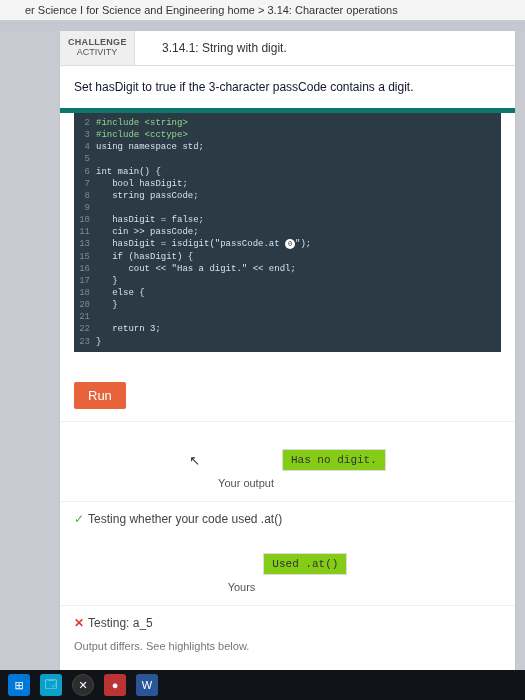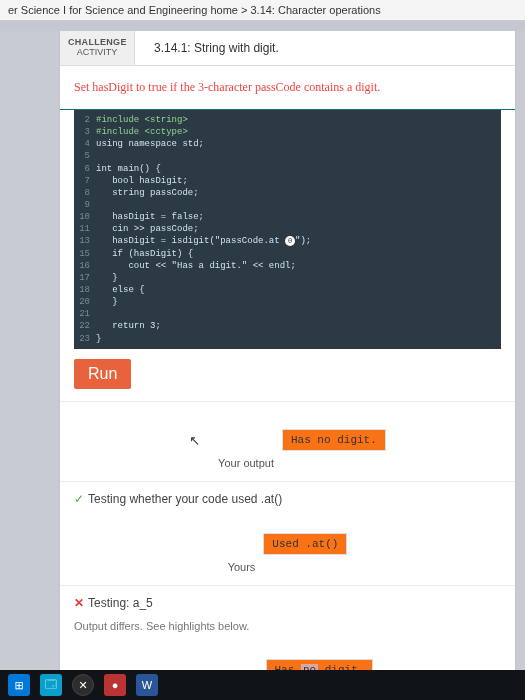--- a/index.html
+++ b/index.html
@@ -1,38 +1,38 @@
 <!DOCTYPE html>
 <html><head>
   <meta charset="utf-8">
   <style>
     * { box-sizing: border-box; margin: 0; padding: 0; }
     body { font-family: Arial, Helvetica, sans-serif; background: #c5c8d0; width: 525px; height: 700px; overflow: hidden; font-size: 12px; color: #333; }
-    .topbar { background: #f5f5f5; border-bottom: 1px solid #ccc; padding: 4px 8px; font-size: 11px; color: #333; white-space: nowrap; overflow: hidden; }
+    .topbar { background: #f5f5f5; border-bottom: 1px solid #ccc; padding: 4px 25px; font-size: 11px; color: #333; white-space: nowrap; overflow: hidden; }
     .page { background: #c8cbd2; padding: 0 0 0 50px; }
     .card { background: #fff; margin: 10px 10px 0 10px; box-shadow: 0 1px 2px rgba(0,0,0,0.1); }
-    .challenge-header { display: flex; border-bottom: 1px solid #ddd; }
+    .challenge-header { display: flex; border-bottom: 1px solid #ddd; gap: 8px; }
     .challenge-box { background: #efefef; padding: 6px 8px; font-size: 9px; color: #555; width: 75px; text-align: center; border-right: 1px solid #ddd; }
     .challenge-box .t1 { font-weight: bold; letter-spacing: 0.3px; }
     .challenge-title { padding: 10px 19px; font-size: 12px; color: #333; flex: 1; }
-    .instruction { padding: 14px 14px; font-size: 12px; color: #ef4444; border-bottom: 1px solid #0f766e; font-family: Liberation Serif, serif; }
+    .instruction { padding: 14px 14px; font-size: 12px; color: #0f172a; border-bottom: 5px solid #0f766e; }
     .code-block { background: #2b3a44; color: #cfe3ef; font-family: "Courier New", monospace; font-size: 9px; line-height: 1.35; padding: 4px 0; margin: 0 14px 10px 14px; position: relative; }
     .code-line { display: flex; }
     .ln { width: 22px; text-align: right; color: #7b8a94; padding-right: 6px; user-select: none; }
     .code { white-space: pre; }
     .hl { color: #8fd68f; }
     .cursor-badge { display: inline-block; background: #fff; color: #333; border-radius: 50%; width: 10px; height: 10px; font-size: 7px; line-height: 10px; text-align: center; }
-    .run-btn { background: #e8633b; color: #fff; border: none; padding: 6px 14px; font-size: 16px; margin: 0 14px 12px 14px; border-radius: 2px; cursor: pointer; }
+    .run-btn { background: #e8633b; color: #fff; border: none; padding: 6px 14px; font-size: 13px; margin: 20px 14px 12px 14px; border-radius: 2px; cursor: pointer; }
     .test-row { padding: 10px 14px 12px 14px; border-top: 1px solid #eee; }
     .check { color: #4caf50; margin-right: 4px; }
     .cross { color: #e53935; margin-right: 4px; font-weight: bold; }
     .test-title { font-size: 12px; color: #444; margin-bottom: 10px; }
     .output-line { display: flex; align-items: center; justify-content: center; gap: 8px; font-size: 11px; color: #555; }
     .output-label { color: #555; margin-top: 45px; }
-    .output-box { background: #f97316; border: 1px solid #ddd; padding: 4px 8px; font-family: "Courier New", monospace; font-size: 11px; color: #333; }
+    .output-box { background: #84cc16; border: 1px solid #ddd; padding: 4px 8px; font-family: "Courier New", monospace; font-size: 11px; color: #333; }
     .output-line + .output-line { margin-top: 6px; }
     .subtext { font-size: 11px; color: #777; margin: 6px 0 10px 0; }
     .pointer { font-size: 13px; margin-right: 10px; color: #333; }
     .diff-no { background: #d9a7a7; padding: 0 2px; }
     .diff-a { background: #c9d9a7; padding: 0 2px; }
     .taskbar { position: fixed; bottom: 0; left: 0; width: 525px; height: 30px; background: #101418; display: flex; align-items: center; gap: 10px; padding: 0 8px; }
     .tb-icon { width: 22px; height: 22px; border-radius: 3px; display: flex; align-items: center; justify-content: center; font-size: 11px; color: #fff; }
     .win { background: #0078d7; }
     .app1 { background: #0aa0cc; }
     .app2 { background: #2d2d2d; border: 1px solid #444; border-radius: 50%; }

